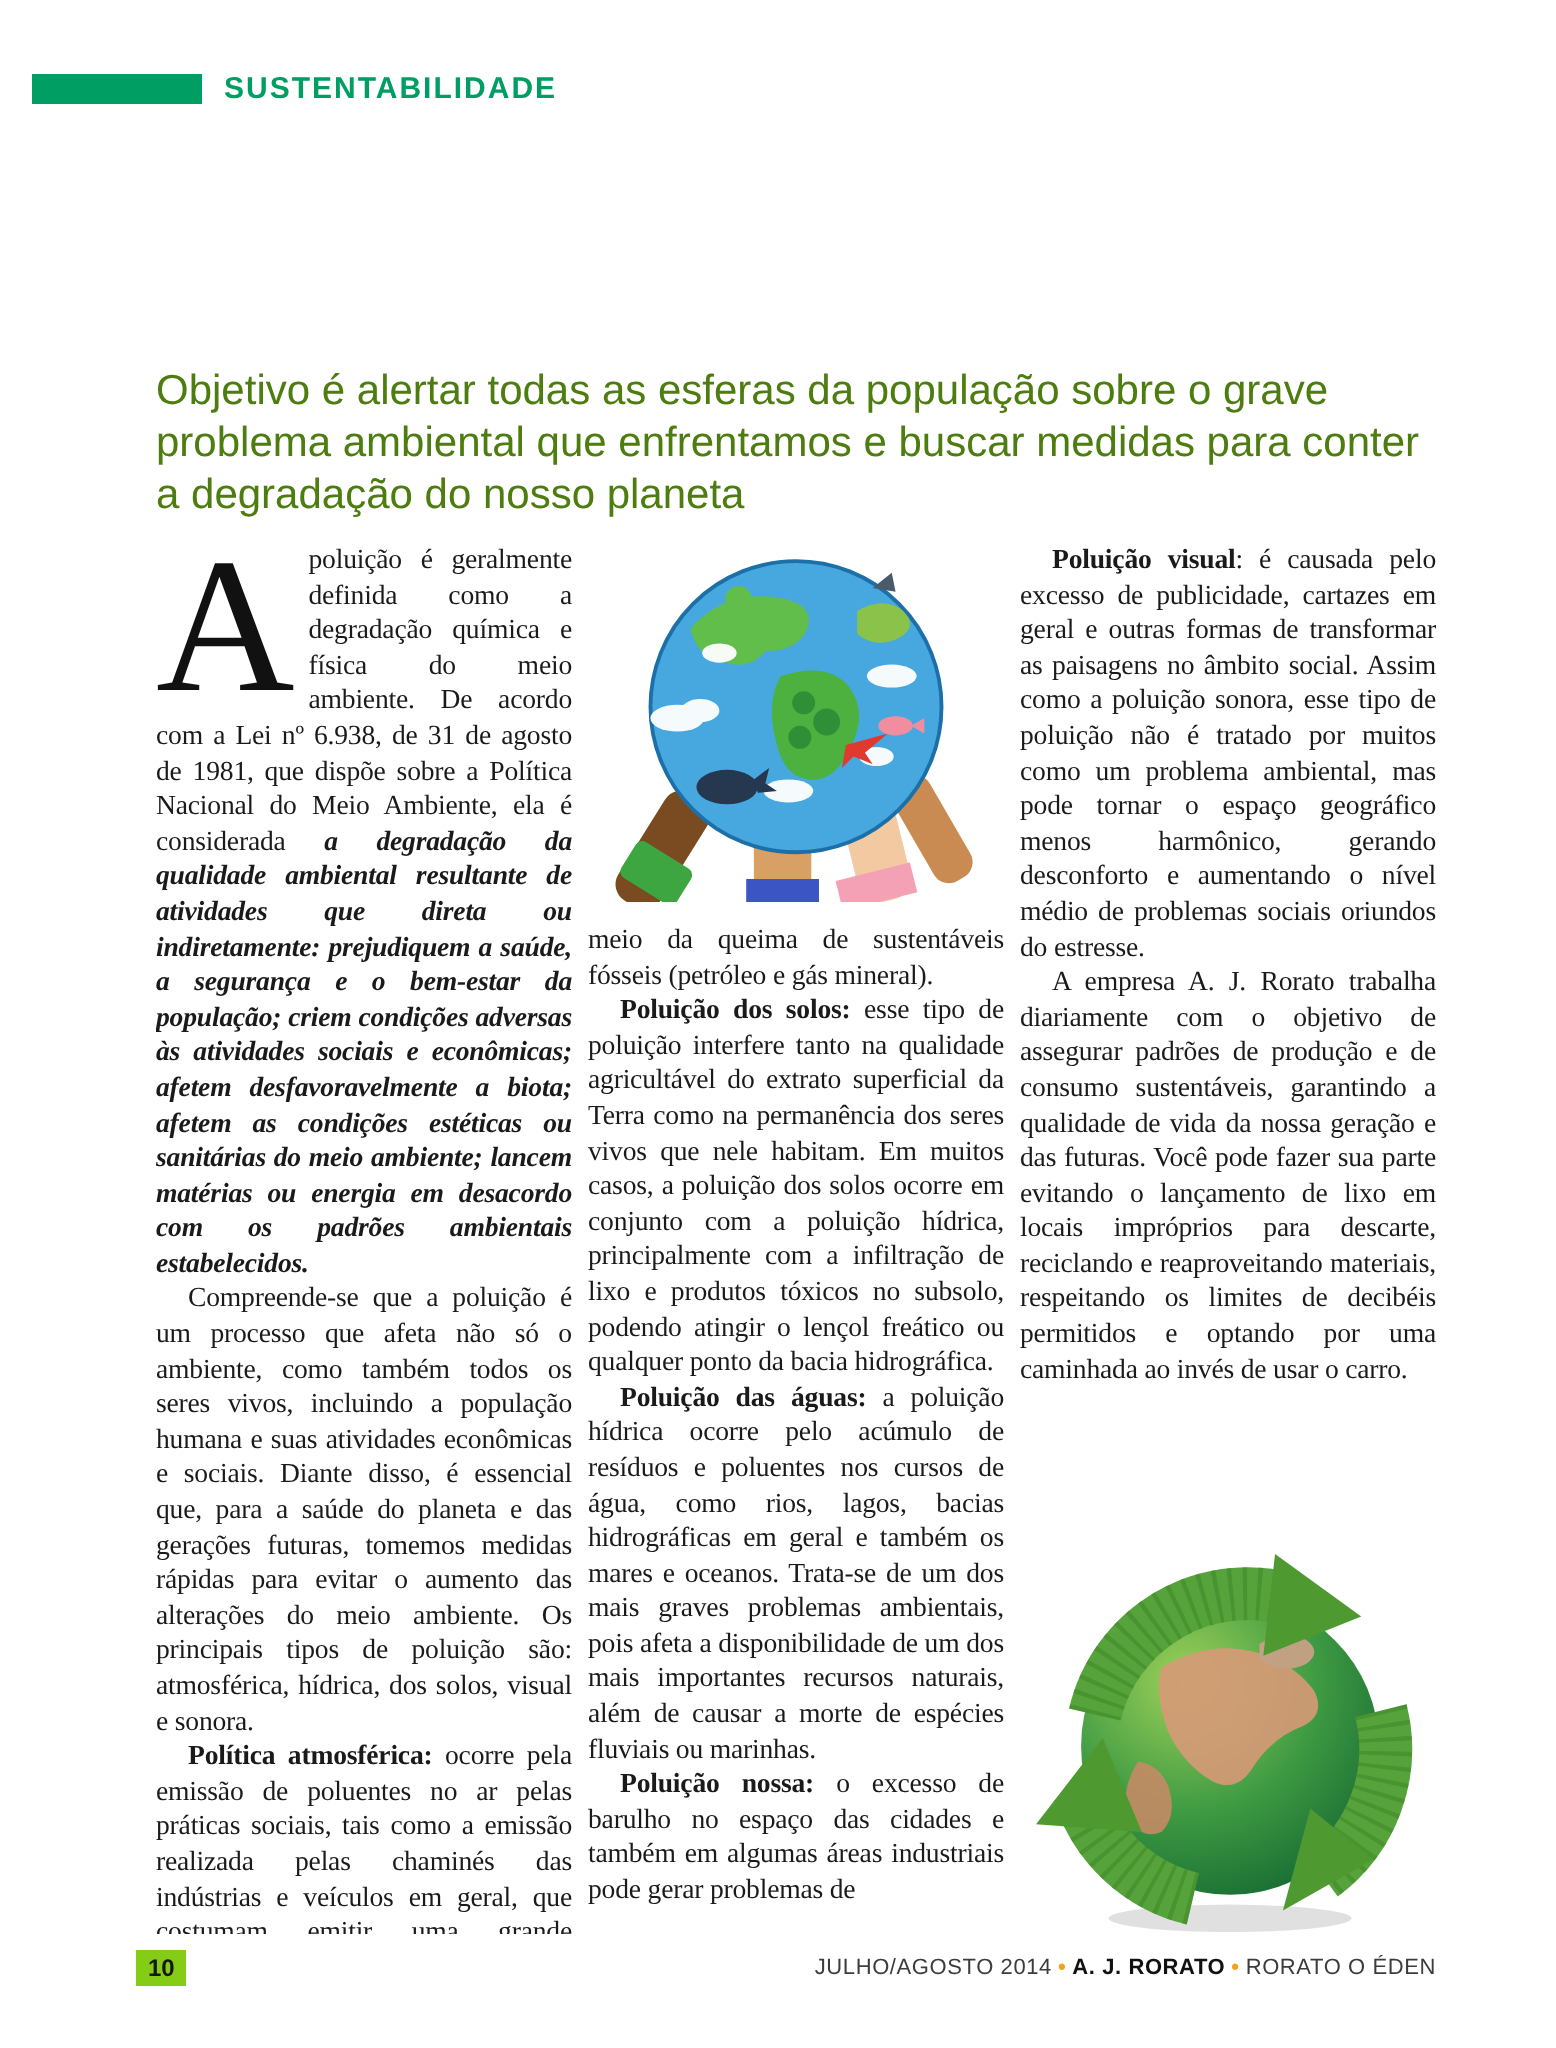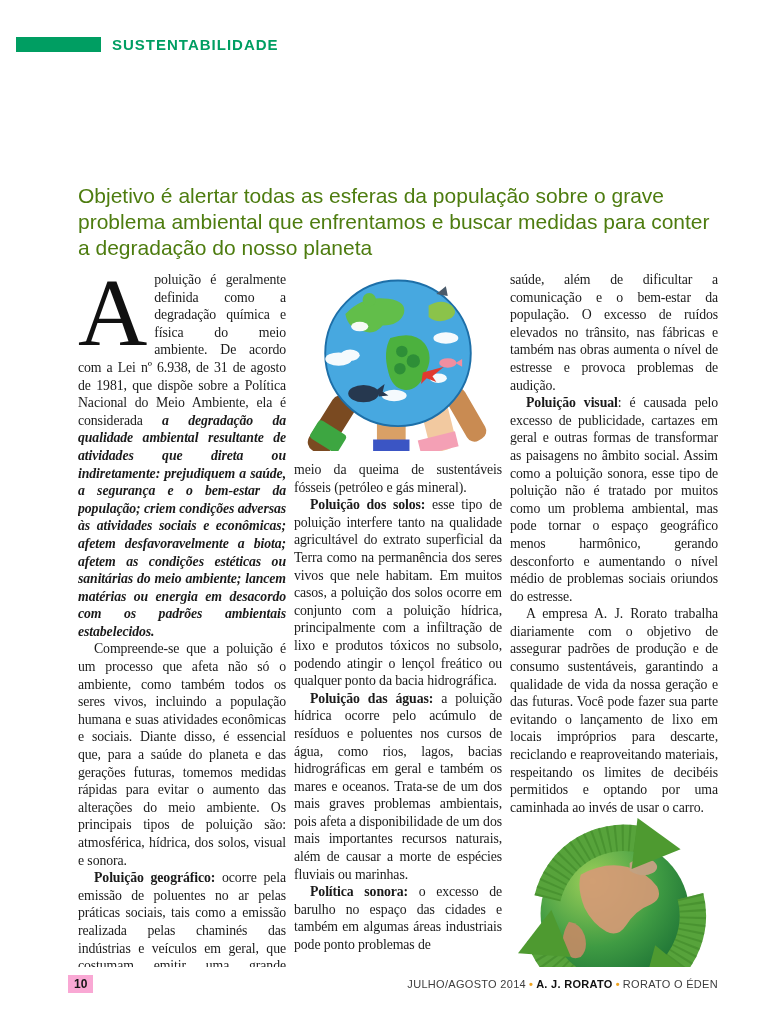--- a/index.html
+++ b/index.html
@@ -26,21 +26,21 @@
   p.body.indent{text-indent:16px;}
   p.body b{font-weight:bold;margin-top:12px;}
   em.bi{font-style:italic;font-weight:bold;}
   .dropcap{float:left;font-size:96px;line-height:76px;padding:4px 7px 0 0;color:#111;}
   .figure{display:flex;justify-content:center;margin:0 0 10px 0;}
   .figure-bottom{margin:auto 0 0 0;display:flex;justify-content:flex-end;}
   
   .footer{position:absolute;left:68px;top:975px;width:650px;display:flex;
           justify-content:space-between;align-items:center;
           font-family:"Liberation Sans",sans-serif;}
-  .pagenum{background:#f9a8d4;color:#161616;font-weight:bold;font-size:12px;
+  .pagenum{background:#84cc16;color:#161616;font-weight:bold;font-size:12px;
            padding:2px 6px;line-height:14px;}
   .footline{font-size:11px;letter-spacing:0.3px;color:#3C3C3C;}
   .footline b{color:#111;margin-top:47px;}
   .footline .dot{color:#F0A31D;font-weight:bold;padding:0 3px;}
 </style>
 </head>
 <body>
 
 <div class="page">
 
@@ -50,21 +50,21 @@
   </div>
 
 
   <p class="subtitle">Objetivo é alertar todas as esferas da população sobre o grave problema ambiental que enfrentamos e buscar medidas para conter a degradação do nosso planeta</p>
 
   <div class="columns">
 
     <section class="col">
       <p class="body"><span class="dropcap">A</span><span>poluição é geralmente definida como a degradação química e física do meio ambiente. De acordo com a Lei nº 6.938, de 31 de agosto de 1981, que dispõe sobre a Política Nacional do Meio Ambiente, ela é considerada </span><em class="bi">a degradação da qualidade ambiental resultante de atividades que direta ou indiretamente: prejudiquem a saúde, a segurança e o bem-estar da população; criem condições adversas às atividades sociais e econômicas; afetem desfavoravelmente a biota; afetem as condições estéticas ou sanitárias do meio ambiente; lancem matérias ou energia em desacordo com os padrões ambientais estabelecidos.</em></p>
       <p class="body indent">Compreende-se que a poluição é um processo que afeta não só o ambiente, como também todos os seres vivos, incluindo a população humana e suas atividades econômicas e sociais. Diante disso, é essencial que, para a saúde do planeta e das gerações futuras, tomemos medidas rápidas para evitar o aumento das alterações do meio ambiente. Os principais tipos de poluição são: atmosférica, hídrica, dos solos, visual e sonora.</p>
-      <p class="body indent"><b>Poluição geográfico:</b><span> ocorre pela emissão de poluentes no ar pelas práticas sociais, tais como a emissão realizada pelas chaminés das indústrias e veículos em geral, que costumam emitir uma grande quantidade de gases tóxicos para a atmosfera, principalmente por</span></p>
+      <p class="body indent"><b>Política atmosférica:</b><span> ocorre pela emissão de poluentes no ar pelas práticas sociais, tais como a emissão realizada pelas chaminés das indústrias e veículos em geral, que costumam emitir uma grande quantidade de gases tóxicos para a atmosfera, principalmente por</span></p>
 
     </section>
 
     <section class="col">
       <div class="figure">
         <svg width="192" height="180" viewBox="0 0 200 188">
 
           <g>
             <rect x="18" y="128" width="26" height="66" rx="10" fill="#7A4A21" transform="rotate(32 31 160)"></rect>
             <rect x="10" y="162" width="34" height="22" rx="4" fill="#3DA641" transform="rotate(32 27 173)"></rect>
@@ -110,25 +110,24 @@
           <g>
             <ellipse cx="152" cy="96" rx="9" ry="5" fill="#F08EA0"></ellipse>
             <path d="M160,96 l7,-4 v8z" fill="#F08EA0"></path>
           </g>
           <path d="M140,24 l10,-8 l2,10z" fill="#4A5A6A"></path>
         </svg>
       </div>
       <p class="body">meio da queima de sustentáveis fósseis (petróleo e gás mineral).</p>
       <p class="body indent"><b>Poluição dos solos:</b><span> esse tipo de poluição interfere tanto na qualidade agricultável do extrato superficial da Terra como na permanência dos seres vivos que nele habitam. Em muitos casos, a poluição dos solos ocorre em conjunto com a poluição hídrica, principalmente com a infiltração de lixo e produtos tóxicos no subsolo, podendo atingir o lençol freático ou qualquer ponto da bacia hidrográfica.</span></p>
       <p class="body indent"><b>Poluição das águas:</b><span> a poluição hídrica ocorre pelo acúmulo de resíduos e poluentes nos cursos de água, como rios, lagos, bacias hidrográficas em geral e também os mares e oceanos. Trata-se de um dos mais graves problemas ambientais, pois afeta a disponibilidade de um dos mais importantes recursos naturais, além de causar a morte de espécies fluviais ou marinhas.</span></p>
-      <p class="body indent"><b>Política sonora:</b><span> o excesso de barulho no espaço das cidades e também em algumas áreas industriais pode ponto problemas de</span></p>
+      <p class="body indent"><b>Poluição nossa:</b><span> o excesso de barulho no espaço das cidades e também em algumas áreas industriais pode gerar problemas de</span></p>
     </section>
 
     <section class="col">
-      <p class="body">saúde, além de dificultar a comunicação e o bem-estar da população. O excesso de ruídos elevados no trânsito, nas fábricas e também nas obras aumenta o nível de estresse e provoca problemas de audição.</p>
       <p class="body indent"><b>Poluição visual</b><span>: é causada pelo excesso de publicidade, cartazes em geral e outras formas de transformar as paisagens no âmbito social. Assim como a poluição sonora, esse tipo de poluição não é tratado por muitos como um problema ambiental, mas pode tornar o espaço geográfico menos harmônico, gerando desconforto e aumentando o nível médio de problemas sociais oriundos do estresse.</span></p>
       <p class="body indent">A empresa A. J. Rorato trabalha diariamente com o objetivo de assegurar padrões de produção e de consumo sustentáveis, garantindo a qualidade de vida da nossa geração e das futuras. Você pode fazer sua parte evitando o lançamento de lixo em locais impróprios para descarte, reciclando e reaproveitando materiais, respeitando os limites de decibéis permitidos e optando por uma caminhada ao invés de usar o carro.</p>
       <div class="figure-bottom">
         <svg width="206" height="192" viewBox="0 0 210 196">
           <defs>
             <radialGradient id="rg" cx="35%" cy="28%" r="80%">
               <stop offset="0%" stop-color="#9ED059"></stop>
               <stop offset="55%" stop-color="#3F9B43"></stop>
               <stop offset="100%" stop-color="#176B33"></stop>
             </radialGradient>

